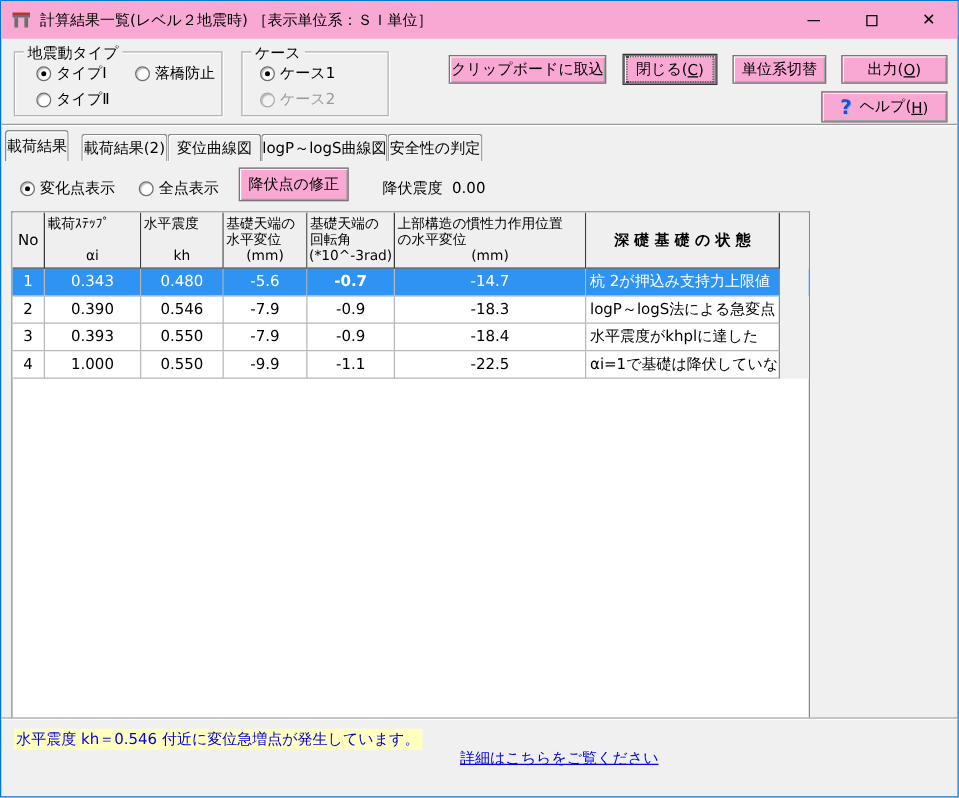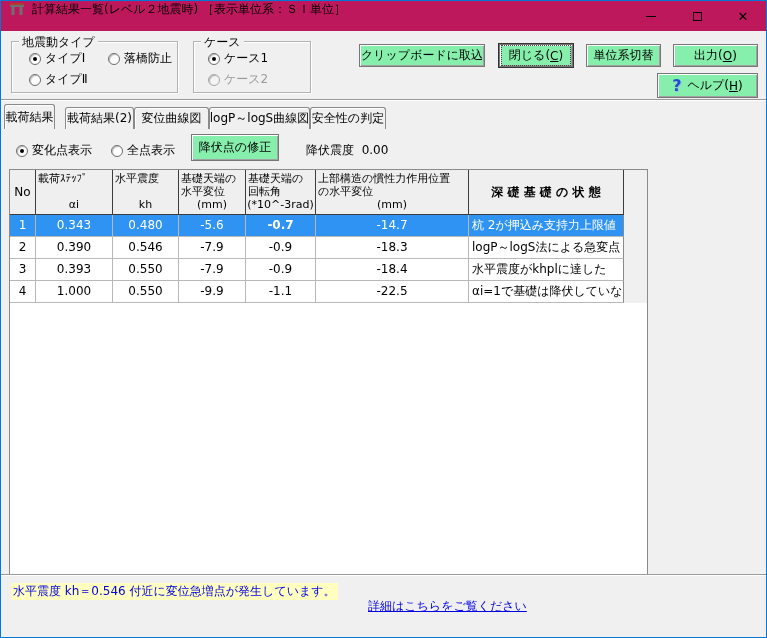--- a/index.html
+++ b/index.html
@@ -4,39 +4,39 @@
 <style>
   * { box-sizing: border-box; }
   body { margin: 0; background: #ffffff; }
   .window {
     position: relative; width: 767px; height: 638px;
     border: 1px solid #0078d7; background: #f0f0f0;
     font-family: "DejaVu Sans", "Liberation Sans", sans-serif;
     font-size: 12px; color: #000; overflow: hidden; cursor: default;
   }
   
-  .titlebar { position: absolute; left: 0; top: 0; right: 0; height: 30px; background: #be185d; display: flex; align-items: flex-start; }
+  .titlebar { position: absolute; left: 0; top: 0; right: 0; height: 30px; background: #f9a8d4; display: flex; align-items: center; }
   .title-icon { margin-left: 8px; width: 16px; height: 16px; flex: none; }
   .title-text { margin-left: 7px; font-size: 12px; white-space: nowrap; }
   .win-btns { position: absolute; right: 0; top: 0; height: 30px; display: flex; }
   .win-btn { width: 46px; height: 30px; display: flex; align-items: center; justify-content: center; }
   .glyph-min { width: 10px; height: 1px; background: #000; }
   .glyph-max { width: 9px; height: 9px; border: 1px solid #000; }
   .glyph-close { font-size: 13px; line-height: 13px; }
   
   .groupbox { position: absolute; border: 1px solid #b2b2b2; box-shadow: 1px 1px 0 #fff, inset 1px 1px 0 #fff; }
   .gb-label { position: absolute; top: -8px; left: 7px; background: #f0f0f0; padding: 0 3px; white-space: nowrap; }
   .radio-item { position: absolute; display: flex; align-items: center; white-space: nowrap; }
   .radio { width: 12px; height: 12px; border-radius: 50%; border: 1px solid #6d6d6d; background: #fff; position: relative; flex: none; box-shadow: inset 1px 1px 1px rgba(0,0,0,.28); }
   .radio.checked::after { content: ""; position: absolute; left: 3px; top: 3px; width: 4px; height: 4px; border-radius: 50%; background: #000; }
   .radio.disabled { border-color: #a9a9a9; background: #f4f4f4; }
   .radio-item .rlabel { margin-left: 4px; }
   .disabled-text { color: #9a9a9a; }
   
-  .btn { position: absolute; background: #86efac; border: 1px solid #777777;
+  .btn { position: absolute; background: #f9a8d4; border: 1px solid #777777;
          box-shadow: inset 1px 1px 0 #fff, inset -1px -1px 0 #a2a2a2;
          display: flex; align-items: center; justify-content: center; white-space: nowrap; }
   .btn.default { box-shadow: inset 1px 1px 0 #fff, inset -1px -1px 0 #a2a2a2, 0 0 0 1px #333; }
   .focusrect { border: 1px dotted #444; padding: 1px 7px; display: flex; align-items: center; }
   .mnemonic { text-decoration: underline; }
   .help-q { color: #1d4fd0; font-weight: bold; font-size: 16px; margin-right: 6px; text-shadow: 1px 1px 0 #9fb7e8; }
   
   .etched { position: absolute; left: 0; right: 0; height: 2px; border-top: 1px solid #9a9a9a; border-bottom: 1px solid #ffffff; }
   
   .tab { position: absolute; top: 106px; height: 22px; background: #f0f0f0;

